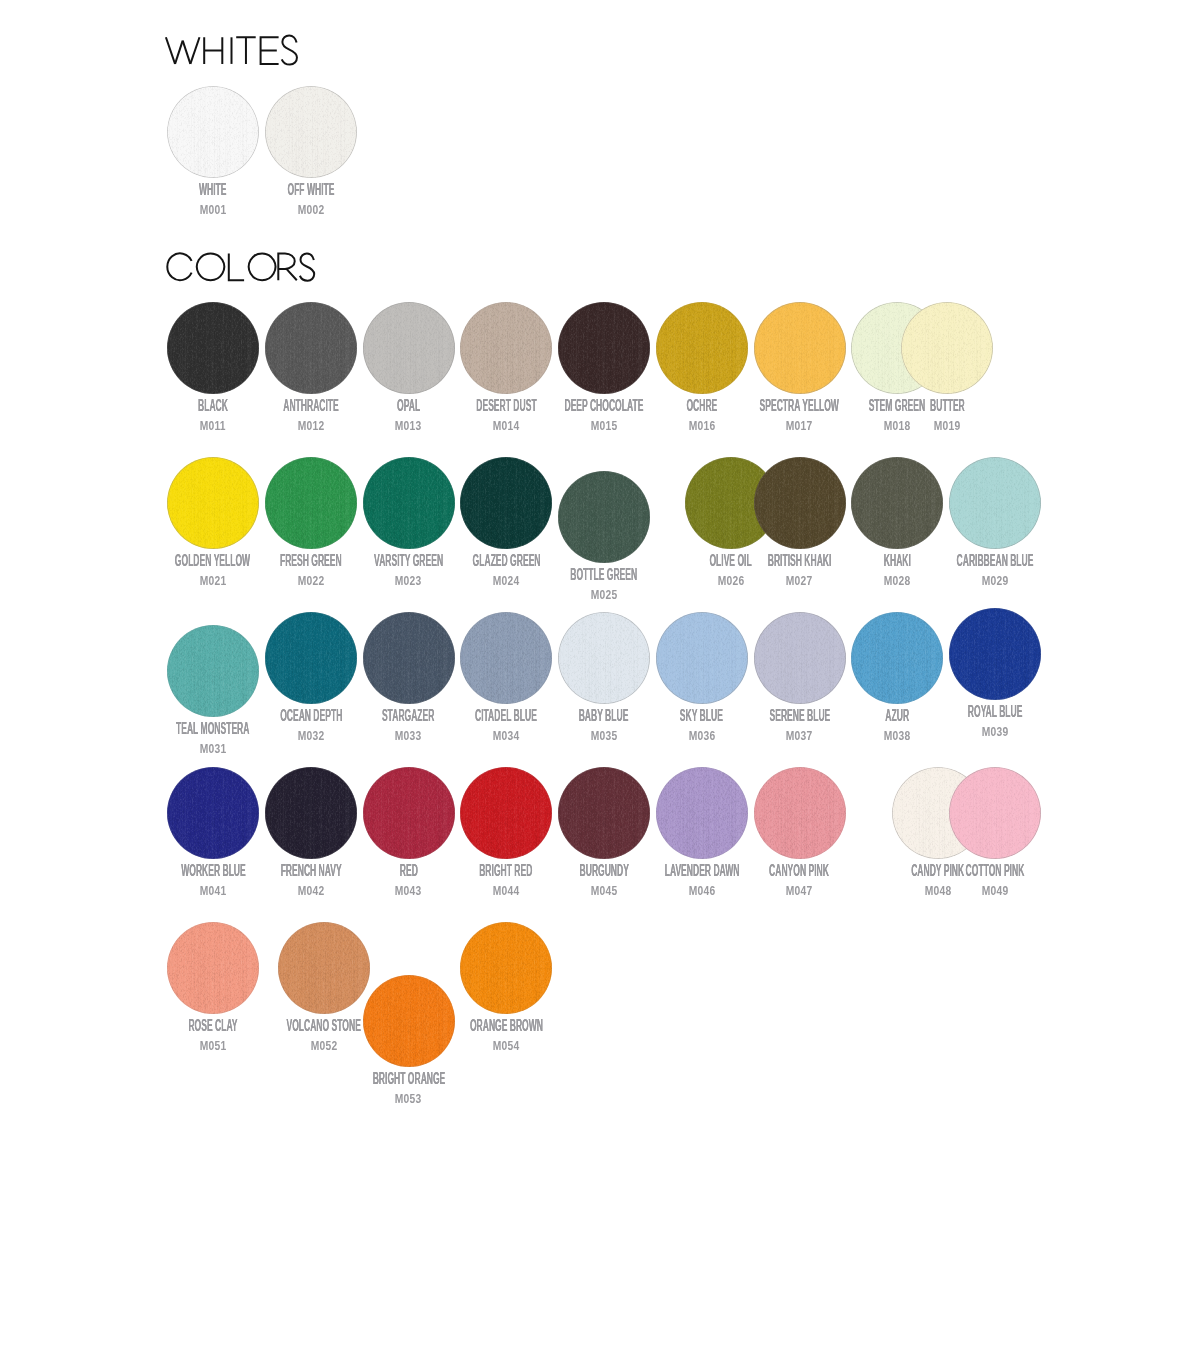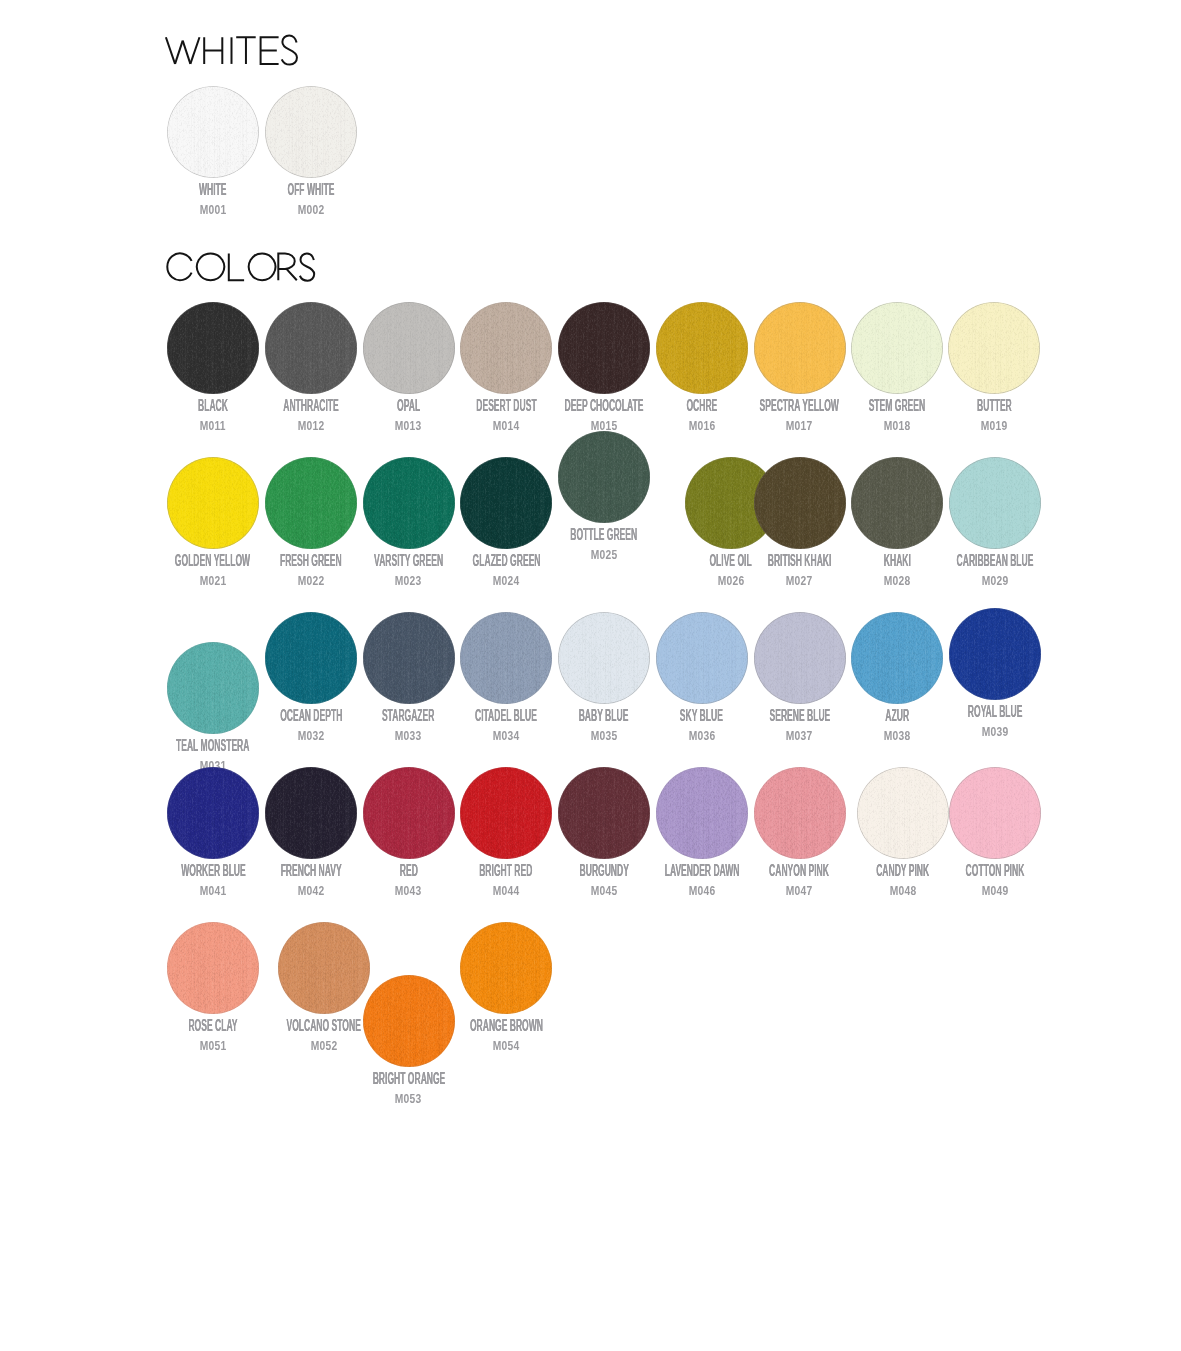--- a/index.html
+++ b/index.html
@@ -258,21 +258,21 @@
           <div class="lay tex3"></div>
           <div class="lay tex4"></div>
           <svg class="weave" viewBox="0 0 100 100" preserveAspectRatio="none">
             <rect width="100" height="100" fill="url(#warp-weave-pale)"></rect>
           </svg>
           <div class="ring"></div>
         </div>
       <div class="nm"><b>STEM GREEN</b></div>
       <div class="cd"><b>M018</b></div>
     </div>
-    <div class="cell" style="left:945px;top:301.5px">
+    <div class="cell" style="left:898px;top:301.5px">
       <div class="disc pale" style="background-color: rgb(255, 248, 198);">
           <div class="lay tex"></div>
           <div class="lay tex2"></div>
           <div class="lay tex3"></div>
           <div class="lay tex4"></div>
           <svg class="weave" viewBox="0 0 100 100" preserveAspectRatio="none">
             <rect width="100" height="100" fill="url(#warp-weave-pale)"></rect>
           </svg>
           <div class="ring"></div>
         </div>
@@ -328,21 +328,21 @@
           <div class="lay tex3"></div>
           <div class="lay tex4"></div>
           <svg class="weave" viewBox="0 0 100 100" preserveAspectRatio="none">
             <rect width="100" height="100" fill="url(#warp-weave)"></rect>
           </svg>
           <div class="ring"></div>
         </div>
       <div class="nm"><b>GLAZED GREEN</b></div>
       <div class="cd"><b>M024</b></div>
     </div>
-    <div class="cell" style="left:555.00px;top:431px">
+    <div class="cell" style="left:555.00px;top:471px">
       <div class="disc" style="background-color: rgb(60, 86, 73);">
           <div class="lay tex"></div>
           <div class="lay tex2"></div>
           <div class="lay tex3"></div>
           <div class="lay tex4"></div>
           <svg class="weave" viewBox="0 0 100 100" preserveAspectRatio="none">
             <rect width="100" height="100" fill="url(#warp-weave)"></rect>
           </svg>
           <div class="ring"></div>
         </div>
@@ -398,21 +398,21 @@
           <div class="lay tex3"></div>
           <div class="lay tex4"></div>
           <svg class="weave" viewBox="0 0 100 100" preserveAspectRatio="none">
             <rect width="100" height="100" fill="url(#warp-weave-pale)"></rect>
           </svg>
           <div class="ring"></div>
         </div>
       <div class="nm"><b>CARIBBEAN BLUE</b></div>
       <div class="cd"><b>M029</b></div>
     </div>
-    <div class="cell" style="left:164.00px;top:642px">
+    <div class="cell" style="left:164.00px;top:625px">
       <div class="disc" style="background-color: rgb(84, 179, 174);">
           <div class="lay tex"></div>
           <div class="lay tex2"></div>
           <div class="lay tex3"></div>
           <div class="lay tex4"></div>
           <svg class="weave" viewBox="0 0 100 100" preserveAspectRatio="none">
             <rect width="100" height="100" fill="url(#warp-weave)"></rect>
           </svg>
           <div class="ring"></div>
         </div>
@@ -622,21 +622,21 @@
           <div class="lay tex3"></div>
           <div class="lay tex4"></div>
           <svg class="weave" viewBox="0 0 100 100" preserveAspectRatio="none">
             <rect width="100" height="100" fill="url(#warp-weave)"></rect>
           </svg>
           <div class="ring"></div>
         </div>
       <div class="nm"><b>CANYON PINK</b></div>
       <div class="cd"><b>M047</b></div>
     </div>
-    <div class="cell" style="left:854px;top:766.5px">
+    <div class="cell" style="left:889px;top:766.5px">
       <div class="disc pale" style="background-color: rgb(255, 248, 239);">
           <div class="lay tex"></div>
           <div class="lay tex2"></div>
           <div class="lay tex3"></div>
           <div class="lay tex4"></div>
           <svg class="weave" viewBox="0 0 100 100" preserveAspectRatio="none">
             <rect width="100" height="100" fill="url(#warp-weave-pale)"></rect>
           </svg>
           <div class="ring"></div>
         </div>

